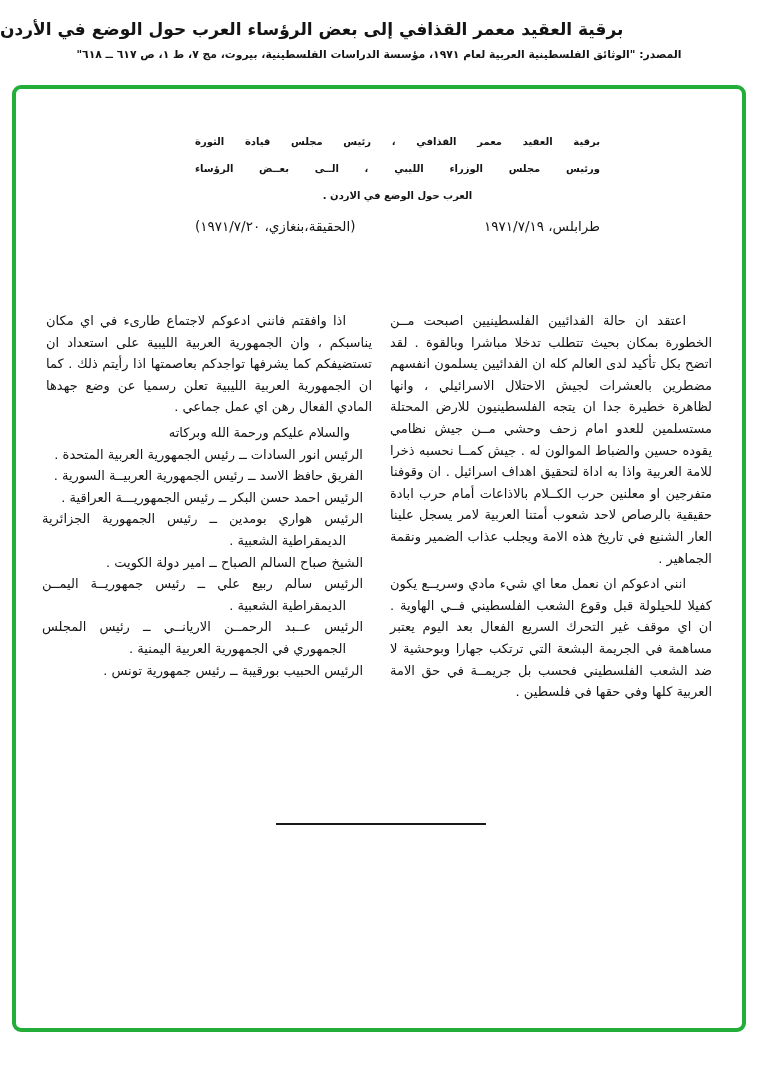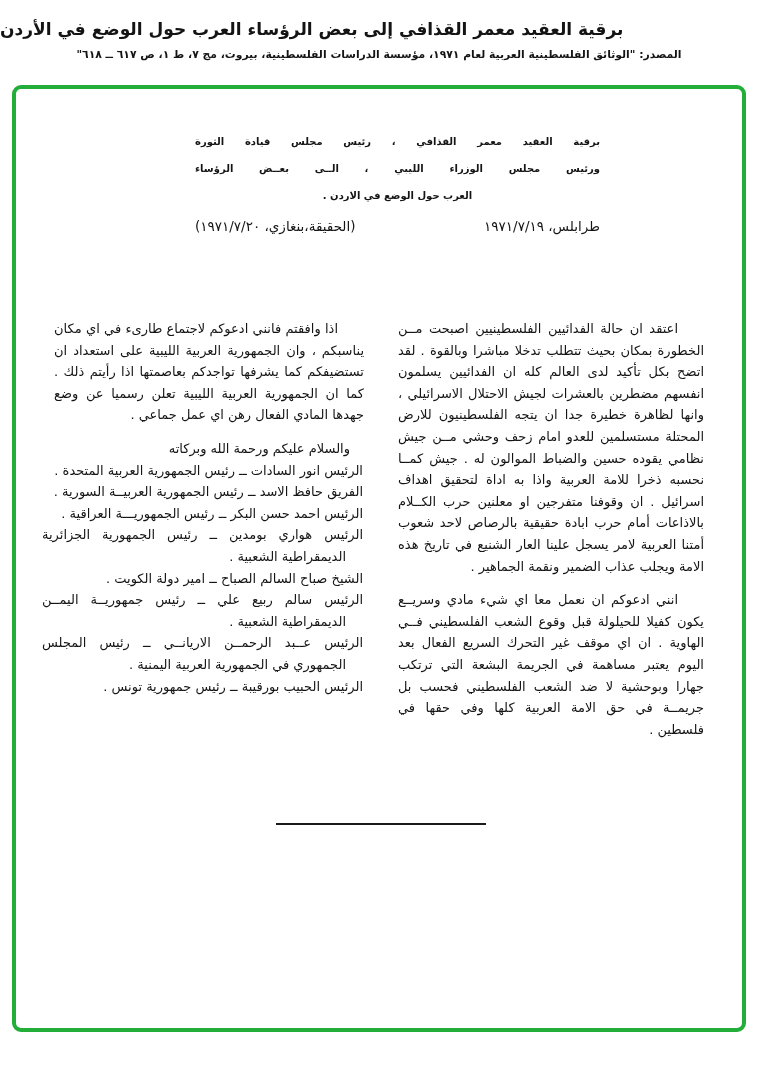--- a/index.html
+++ b/index.html
@@ -61,21 +61,21 @@
     margin-top: 72px;
     font-size: 13px;
     line-height: 21.6px;
   }
   .col-first  { width: 330px; }
   .col-second { width: 334px; }
   .par {
     direction: rtl;
     text-align: justify;
     text-indent: 26px;
-    margin: 12px;
+    margin: 4px;
   }
   .salutation {
     direction: rtl;
     text-align: right;
     text-indent: 26px;
   }
   .recipient {
     direction: rtl;
     text-align: justify;
     padding-right: 30px;

